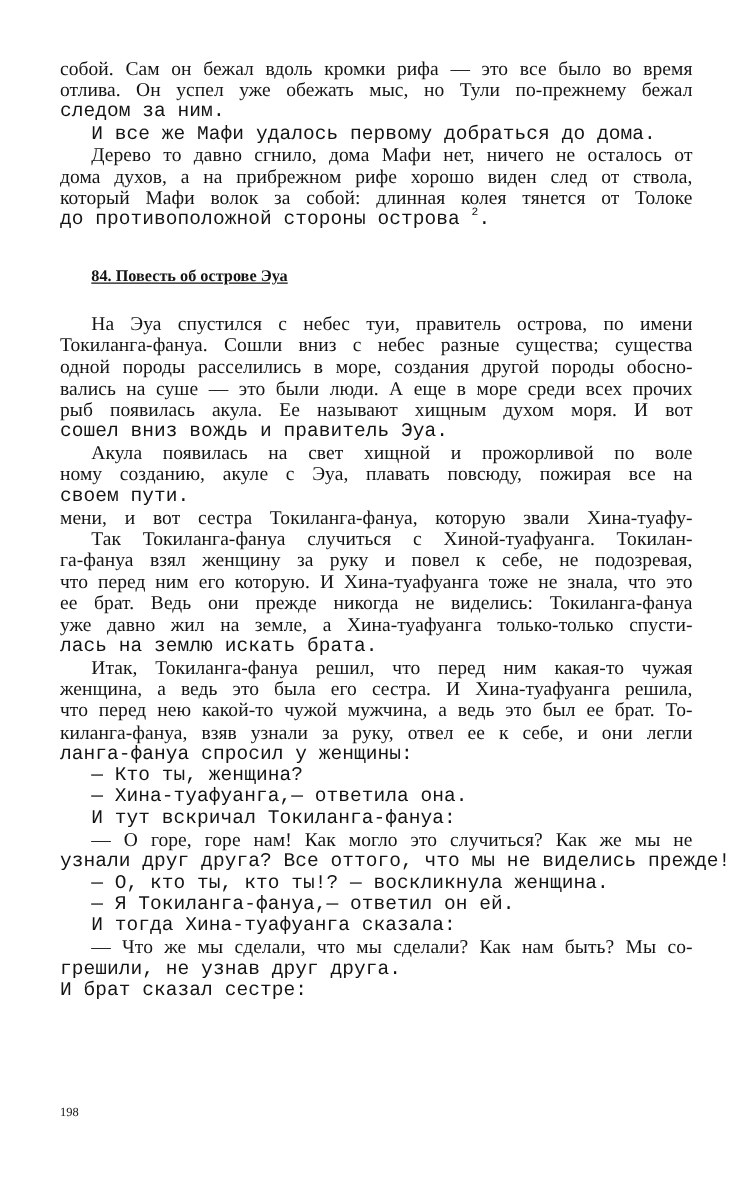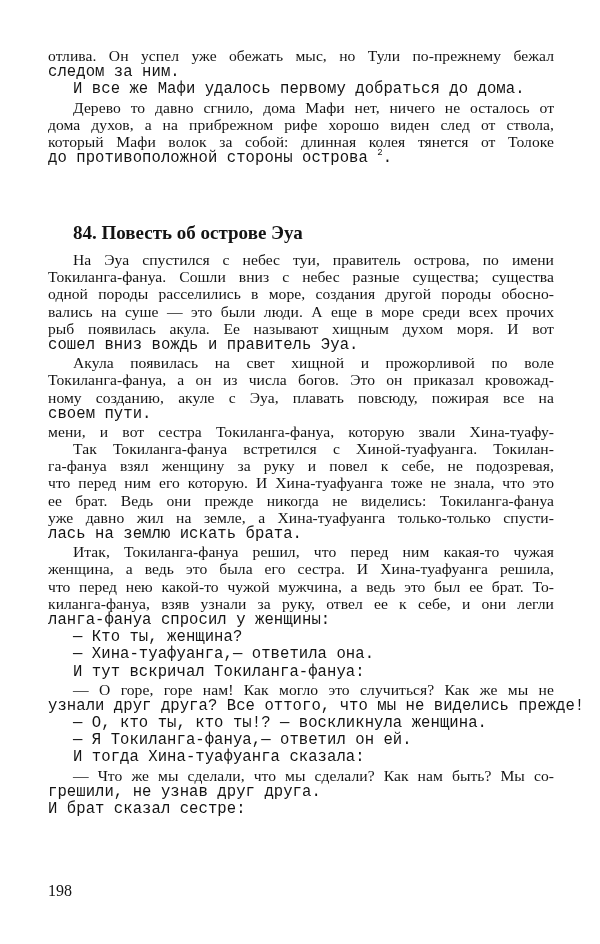--- a/index.html
+++ b/index.html
@@ -33,73 +33,74 @@
   .line.last {
     text-align-last: left;
     font-family: Liberation Mono, monospace;
   }
   .line.indent {
     padding-left: 25px;
   }
   .heading {
     position: absolute;
     left: 73px;
-    top: 224px;
-    font-size: 19px;
+    top: 212px;
+    font-size: 13px;
     font-weight: bold;
     line-height: 18px;
     white-space: nowrap;
+    text-decoration: underline;
   }
   .body-block {
     position: absolute;
     left: 48px;
     top: 251px;
     width: 506px;
   }
   .sup {
     font-size: 9px;
     vertical-align: 7px;
     line-height: 0;
   }
   .page-number {
     position: absolute;
     left: 48px;
     top: 883px;
-    font-size: 16px;
+    font-size: 10px;
     line-height: 16px;
   }
 </style>
 </head>
 <body>
 
 <div class="page">
+  <div class="line">собой. Сам он бежал вдоль кромки рифа — это все было во время</div>
   <div class="line">отлива. Он успел уже обежать мыс, но Тули по-прежнему бежал</div>
   <div class="line last">следом за ним.</div>
   <div class="line indent last">И все же Мафи удалось первому добраться до дома.</div>
   <div class="line indent">Дерево то давно сгнило, дома Мафи нет, ничего не осталось от</div>
   <div class="line">дома духов, а на прибрежном рифе хорошо виден след от ствола,</div>
   <div class="line">который Мафи волок за собой: длинная колея тянется от Толоке</div>
   <div class="line last"><span>до противоположной стороны острова</span> <sup class="sup">2</sup><span>.</span></div>
 </div>
 
 <div class="heading">84. Повесть об острове Эуа</div>
 
 <div class="body-block" id="section-body">
     <div class="line indent">На Эуа спустился с небес туи, правитель острова, по имени</div>
     <div class="line">Токиланга-фануа. Сошли вниз с небес разные существа; существа</div>
     <div class="line">одной породы расселились в море, создания другой породы обосно-</div>
     <div class="line">вались на суше — это были люди. А еще в море среди всех прочих</div>
     <div class="line">рыб появилась акула. Ее называют хищным духом моря. И вот</div>
     <div class="line last">сошел вниз вождь и правитель Эуа.</div>
     <div class="line indent">Акула появилась на свет хищной и прожорливой по воле</div>
-    <div class="line">Токиланга-фануа, а он из числа богов. Это он приказал кровожад-</div>
     <div class="line">ному созданию, акуле с Эуа, плавать повсюду, пожирая все на</div>
     <div class="line last">своем пути.</div>
     <div class="line">мени, и вот сестра Токиланга-фануа, которую звали Хина-туафу-</div>
-    <div class="line indent">Так Токиланга-фануа встретился с Хиной-туафуанга. Токилан-</div>
+    <div class="line indent">Так Токиланга-фануа случиться с Хиной-туафуанга. Токилан-</div>
     <div class="line">га-фануа взял женщину за руку и повел к себе, не подозревая,</div>
     <div class="line">что перед ним его которую. И Хина-туафуанга тоже не знала, что это</div>
     <div class="line">ее брат. Ведь они прежде никогда не виделись: Токиланга-фануа</div>
     <div class="line">уже давно жил на земле, а Хина-туафуанга только-только спусти-</div>
     <div class="line last">лась на землю искать брата.</div>
     <div class="line indent">Итак, Токиланга-фануа решил, что перед ним какая-то чужая</div>
     <div class="line">женщина, а ведь это была его сестра. И Хина-туафуанга решила,</div>
     <div class="line">что перед нею какой-то чужой мужчина, а ведь это был ее брат. То-</div>
     <div class="line">киланга-фануа, взяв узнали за руку, отвел ее к себе, и они легли</div>
     <div class="line last">ланга-фануа спросил у женщины:</div>

